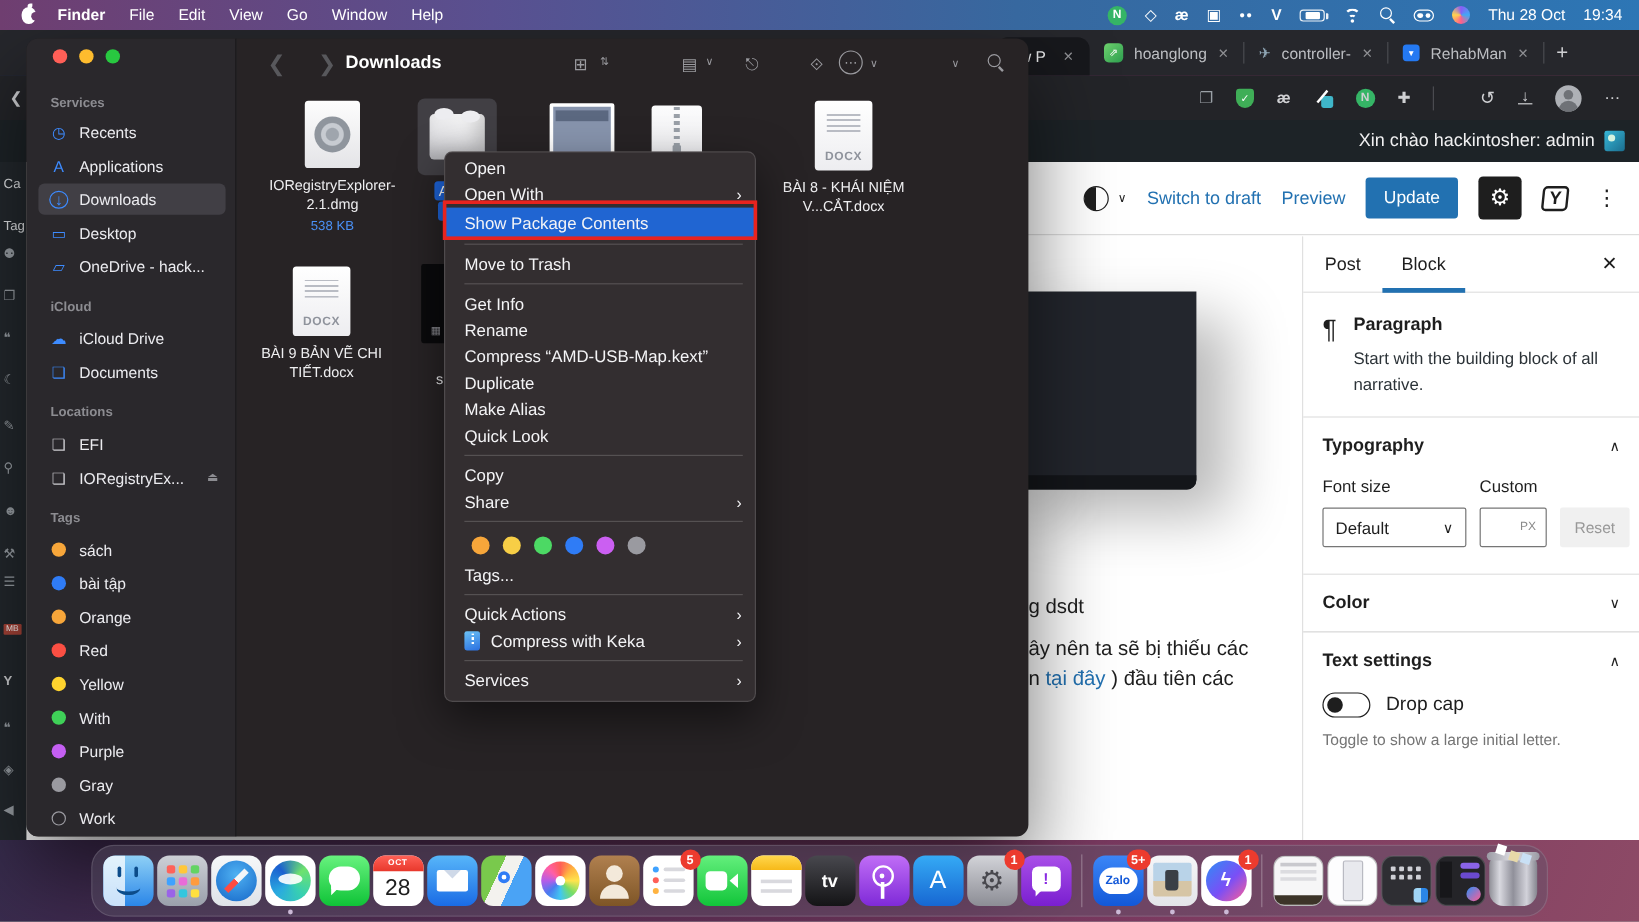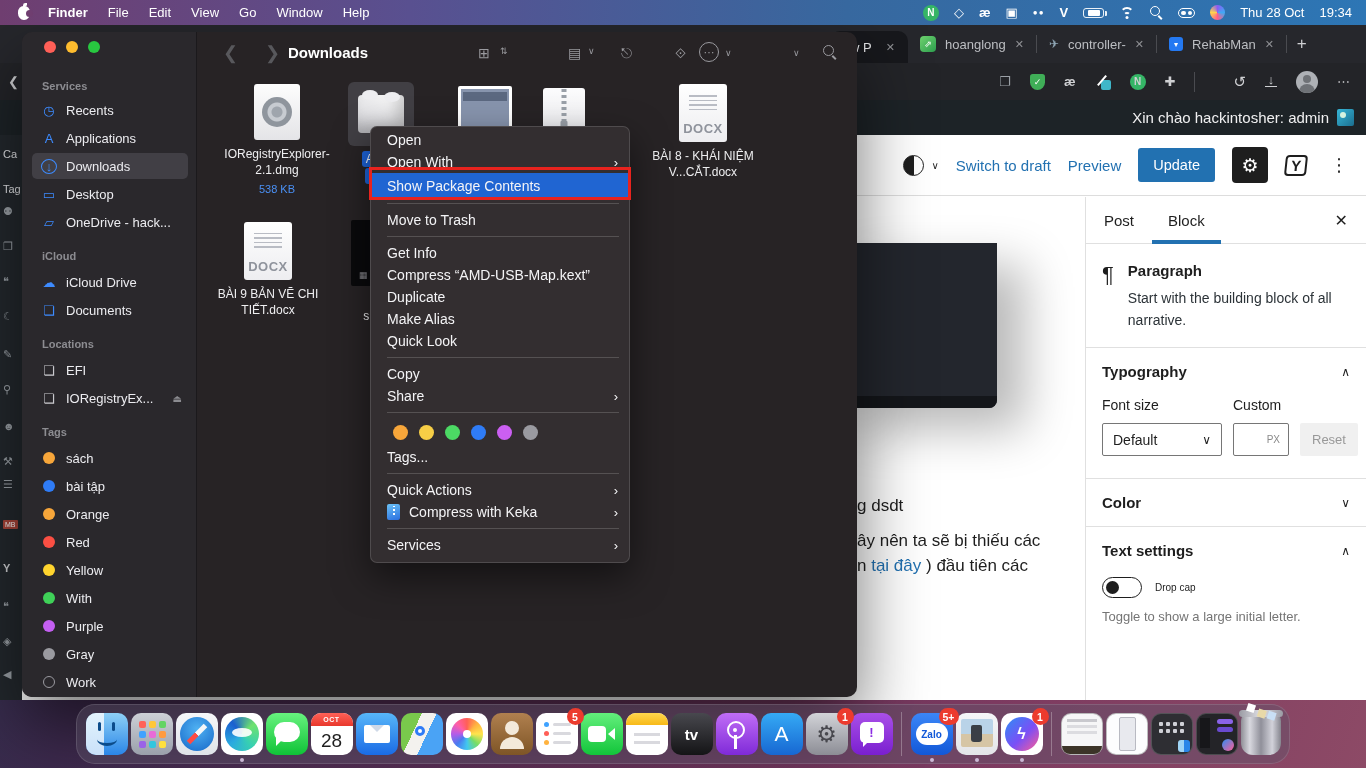--- a/index.html
+++ b/index.html
@@ -97,21 +97,21 @@
 .pbt{font-size:15px;font-weight:600;margin-bottom:9px}
 .pbd{font-size:14px;line-height:1.55;width:212px;color:#2c3338}
 .psec{padding:15px 16px;display:flex;justify-content:space-between;align-items:center;font-size:15px;font-weight:600}
 .pchev{font-size:12px;font-weight:400}
 .sep{border-bottom:1px solid #e0e0e0}
 .trow{display:flex;padding:2px 16px 20px;gap:11px}
 .tlabel{font-size:14px;margin-bottom:10px;font-weight:400}
 .selbox{width:120px;height:33px;border:1px solid #767676;border-radius:2px;display:flex;align-items:center;justify-content:space-between;padding:0 10px;font-size:14px}
 .pxbox{width:56px;height:33px;border:1px solid #767676;border-radius:2px;display:flex;align-items:center;justify-content:flex-end;padding:0 8px;color:#8a8a8a;font-size:10px}
 .resetbtn{height:33px;background:#f0f0f0;border:none;border-radius:2px;padding:0 12px;font-size:13px;color:#989898;align-self:flex-end}
-.togrow{display:flex;align-items:center;gap:13px;padding:3px 16px 11px;font-size:10px}
+.togrow{display:flex;align-items:center;gap:13px;padding:3px 16px 11px;font-size:16px}
 .toggle{width:40px;height:21px;border:1.5px solid #1e1e1e;border-radius:11px;position:relative;background:#fff}
 .toggle::before{content:"";position:absolute;left:3px;top:2.5px;width:13px;height:13px;border-radius:50%;background:#1e1e1e}
 .hint{padding:0 16px;font-size:13px;color:#757575}
 
 
 #finder{position:absolute;left:22px;top:32px;width:835px;height:665px;border-radius:10px;overflow:hidden;background:#272325;box-shadow:0 30px 70px rgba(0,0,0,.55);z-index:10}
 #fsb{position:absolute;left:0;top:0;width:175px;height:100%;background:#2a282c;border-right:1px solid #1b191c}
 .tl{position:absolute;left:22px;top:9px;display:flex;gap:10px}
 .tl i{width:12px;height:12px;border-radius:50%}
 .fsec{position:absolute;left:20px;font-size:11px;font-weight:700;color:#8c8c91}
@@ -141,21 +141,21 @@
 .lego{width:46px;height:38px;background:linear-gradient(200deg,#fafafa,#cfcfd4);border-radius:4px;position:relative;box-shadow:inset -7px -9px 14px rgba(0,0,0,.18)}
 .lego::before{content:"";position:absolute;left:4px;top:-5px;width:16px;height:10px;border-radius:50%;background:#ededf0;box-shadow:22px 2px 0 #ededf0}
 .klabel{display:inline-block;background:#1d63d8;color:#fff;border-radius:3px;padding:0 4px;line-height:1.35}
 .shoticon{width:54px;height:44px;background:#8794ad;border:3px solid #fff;border-radius:2px;margin:0 auto;position:relative}
 .shoticon::before{content:"";position:absolute;left:2px;top:3px;right:2px;height:9px;background:#5b6880}
 .zipic{width:42px;height:52px;background:linear-gradient(180deg,#fcfcfd,#e9e9ec);border-radius:3px;margin:0 auto;position:relative}
 .zipic::before{content:"";position:absolute;left:50%;top:0;width:5px;height:34px;transform:translateX(-50%);background:repeating-linear-gradient(0deg,#9aa0a8 0 3px,transparent 3px 6px)}
 .zipic::after{content:"";position:absolute;left:50%;top:33px;width:7px;height:7px;transform:translateX(-50%);background:#9aa0a8;border-radius:1px}
 .docxic{width:48px;height:58px;margin:0 auto;background:linear-gradient(180deg,#ffffff,#ededf0);border-radius:3px;position:relative}
 .docxic::before{content:"";position:absolute;top:8px;left:10px;width:28px;height:18px;background:repeating-linear-gradient(0deg,#b9bcc4 0 1.5px,transparent 1.5px 4.5px)}
-.dbadge{position:absolute;bottom:5px;left:0;right:0;font-size:13px;font-weight:700;color:#8f939c;letter-spacing:.5px}
+.dbadge{position:absolute;bottom:5px;left:0;right:0;font-size:10px;font-weight:700;color:#8f939c;letter-spacing:.5px}
 .taiimg{width:72px;height:66px;margin:0 auto;background:#0a0a0c;border-radius:2px;position:relative}
 .taiimg::before{content:"▦";position:absolute;left:8px;bottom:4px;color:#8a8a90;font-size:9px}
 .flabel{margin-top:7px}
 
 
 #cmenu{position:absolute;left:370px;top:126px;width:260px;background:#332e30;border:1px solid rgba(255,255,255,.14);border-radius:7px;box-shadow:0 14px 36px rgba(0,0,0,.5);z-index:20;color:#f4f4f6;font-size:14px;padding:2px 0 6px}
 .mrow{height:22px;display:flex;align-items:center;padding:0 11px 0 16px}
 .mhl{background:#2065d2;height:25px}
 .chev{margin-left:auto;font-size:13px}
 .msep{height:1px;background:rgba(255,255,255,.17);margin:5px 10px 5px 16px}
@@ -568,20 +568,21 @@
   <div class="mrow">Open</div>
   <div class="mrow">
       <span>Open With</span>
       <span class="chev">›</span>
     </div>
   <div class="mrow mhl">Show Package Contents</div>
   <div class="msep"></div>
   <div class="mrow">Move to Trash</div>
   <div class="msep"></div>
   <div class="mrow">Get Info</div>
+  <div class="mrow">Rename</div>
   <div class="mrow">Compress “AMD-USB-Map.kext”</div>
   <div class="mrow">Duplicate</div>
   <div class="mrow">Make Alias</div>
   <div class="mrow">Quick Look</div>
   <div class="msep"></div>
   <div class="mrow">Copy</div>
   <div class="mrow">
       <span>Share</span>
       <span class="chev">›</span>
     </div>

